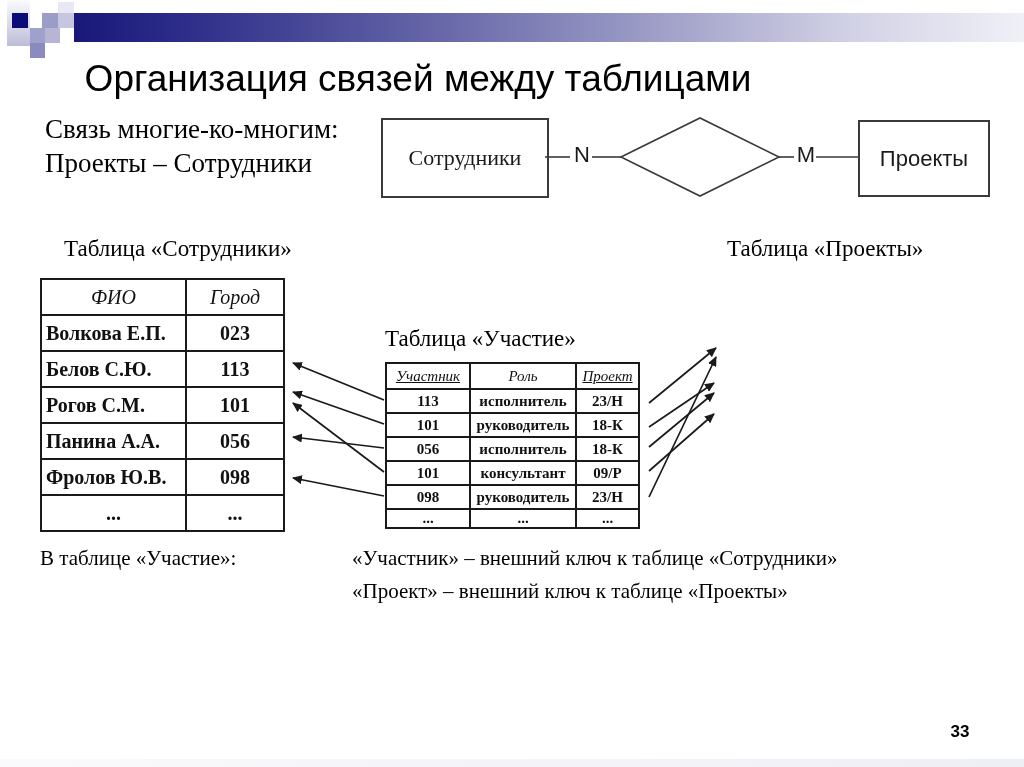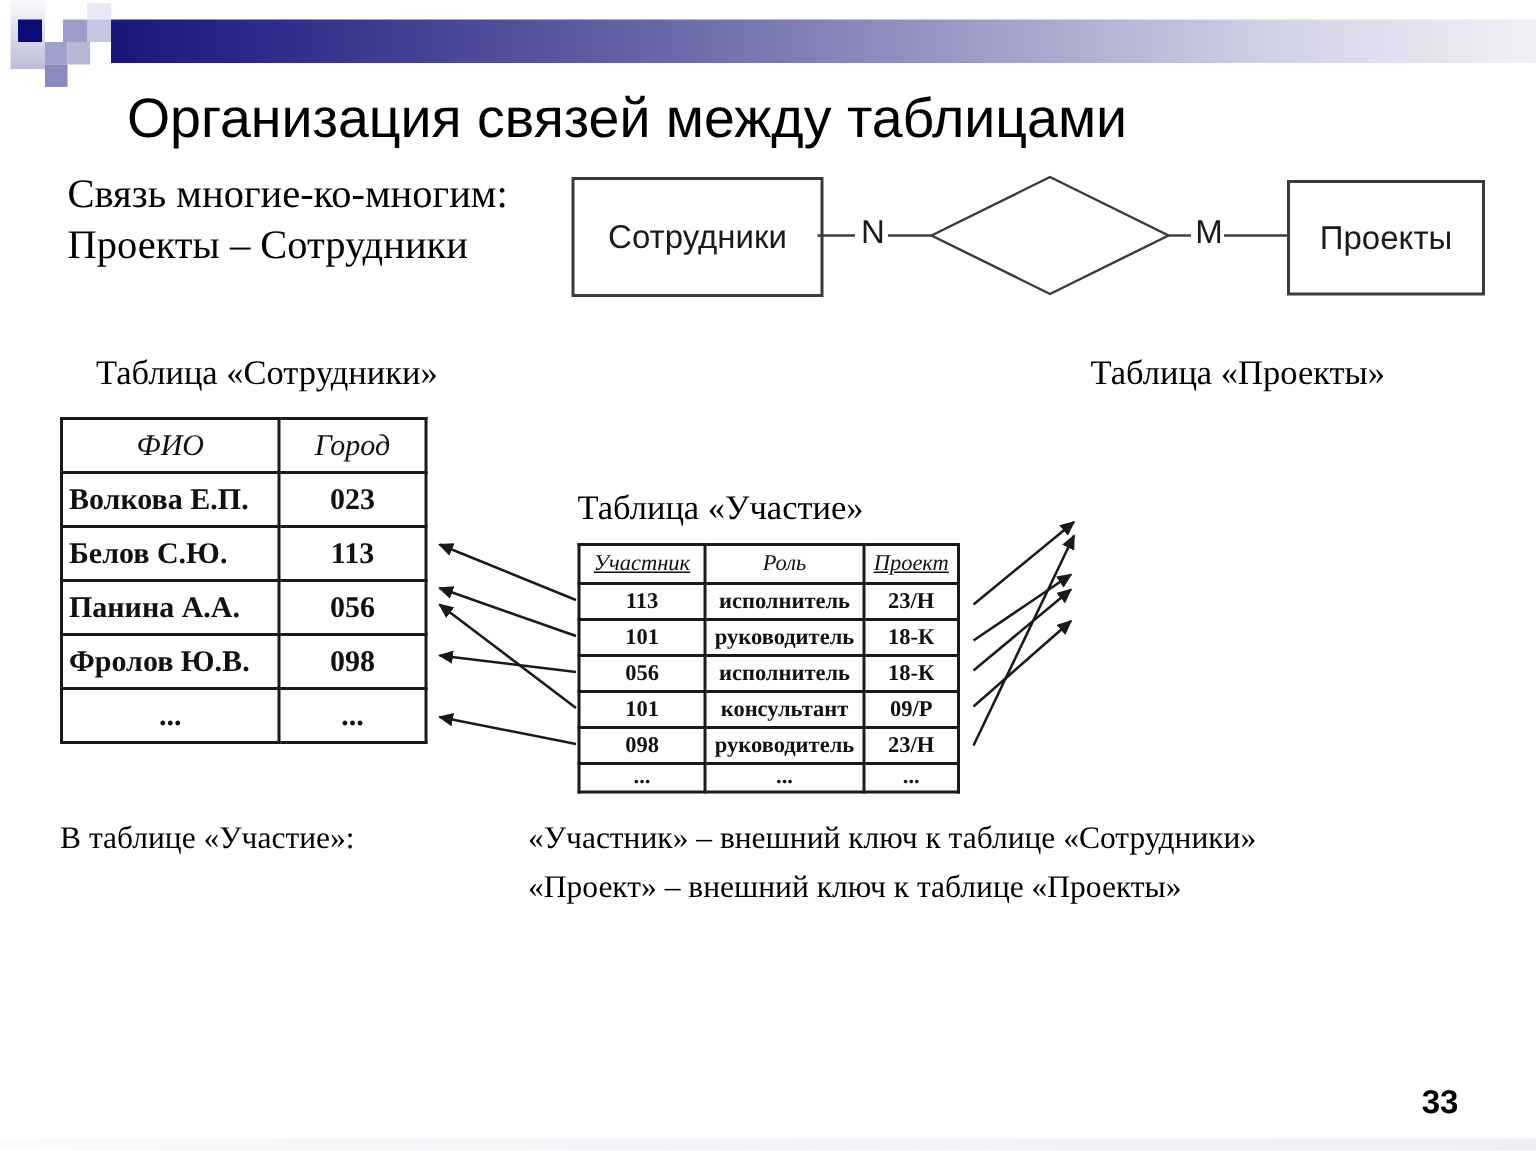--- a/index.html
+++ b/index.html
@@ -27,26 +27,26 @@
   .intro{position:absolute;left:45px;top:112px;font-size:27px;line-height:34px;color:#000;}
   .caption{position:absolute;font-size:23px;color:#000;white-space:nowrap;}
   .cap-emp{left:44px;top:236px;margin-left:20px;}
   .cap-part{left:385px;top:326px;}
   .cap-proj{left:727px;top:236px;}
   .footnote{position:absolute;font-size:21px;color:#000;white-space:nowrap;}
   .fn-label{left:40px;top:546px;}
   .fn-1{left:352px;top:546px;}
   .fn-2{left:352px;top:579px;}
   .page-num{position:absolute;left:940px;top:722px;width:40px;text-align:center;
-    font-family:"Liberation Sans",sans-serif;font-size:22px;font-weight:700;color:#000;}
+    font-family:"Liberation Sans",sans-serif;font-size:17px;font-weight:700;color:#000;}
   
   .er-box{position:absolute;border:2px solid #3a3a3a;background:#fff;
     display:flex;align-items:center;justify-content:center;
     font-family:"Liberation Sans",sans-serif;font-size:22px;color:#1a1a1a;}
-  .er-left{left:381px;top:118px;width:164px;height:76px;}
+  .er-left{left:381px;top:118px;width:164px;height:76px;font-family:Liberation Serif, serif;}
   .er-right{left:858px;top:120px;width:128px;height:73px;}
   .er-card{position:absolute;width:24px;text-align:center;
     font-family:"Liberation Sans",sans-serif;font-size:22px;color:#1a1a1a;top:142px;}
   .er-n{left:570px;}
   .er-m{left:794px;}
   .er-rel{position:absolute;left:640px;top:146px;width:120px;text-align:center;
     font-family:"Liberation Sans",sans-serif;font-size:17px;color:#1a1a1a;}
   
   table.dbt{position:absolute;border-collapse:collapse;table-layout:fixed;background:#fff;}
   table.dbt td,table.dbt th{border:2px solid #1a1a1a;padding:0;vertical-align:middle;
@@ -126,20 +126,24 @@
     </tr>
     <tr>
       <td class="name">Волкова Е.П.</td>
       <td class="num">023</td>
     </tr>
     <tr>
       <td class="name">Белов С.Ю.</td>
       <td class="num">113</td>
     </tr>
     <tr>
+      <td class="name">Рогов С.М.</td>
+      <td class="num">101</td>
+    </tr>
+    <tr>
       <td class="name">Панина А.А.</td>
       <td class="num">056</td>
     </tr>
     <tr>
       <td class="name">Фролов Ю.В.</td>
       <td class="num">098</td>
     </tr>
     <tr>
       <td class="ctr">...</td>
       <td class="num">...</td>

